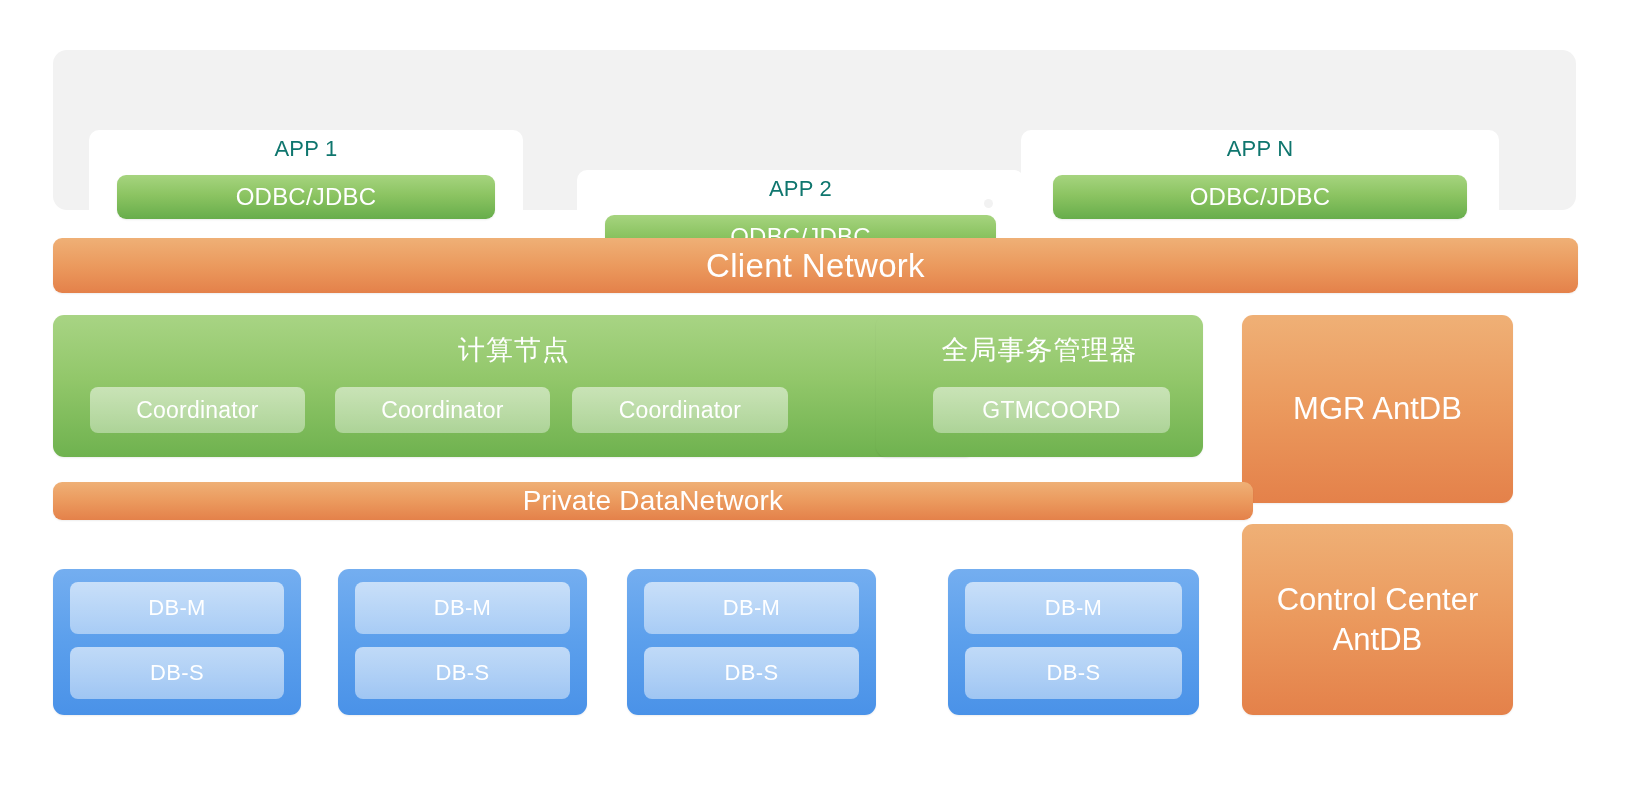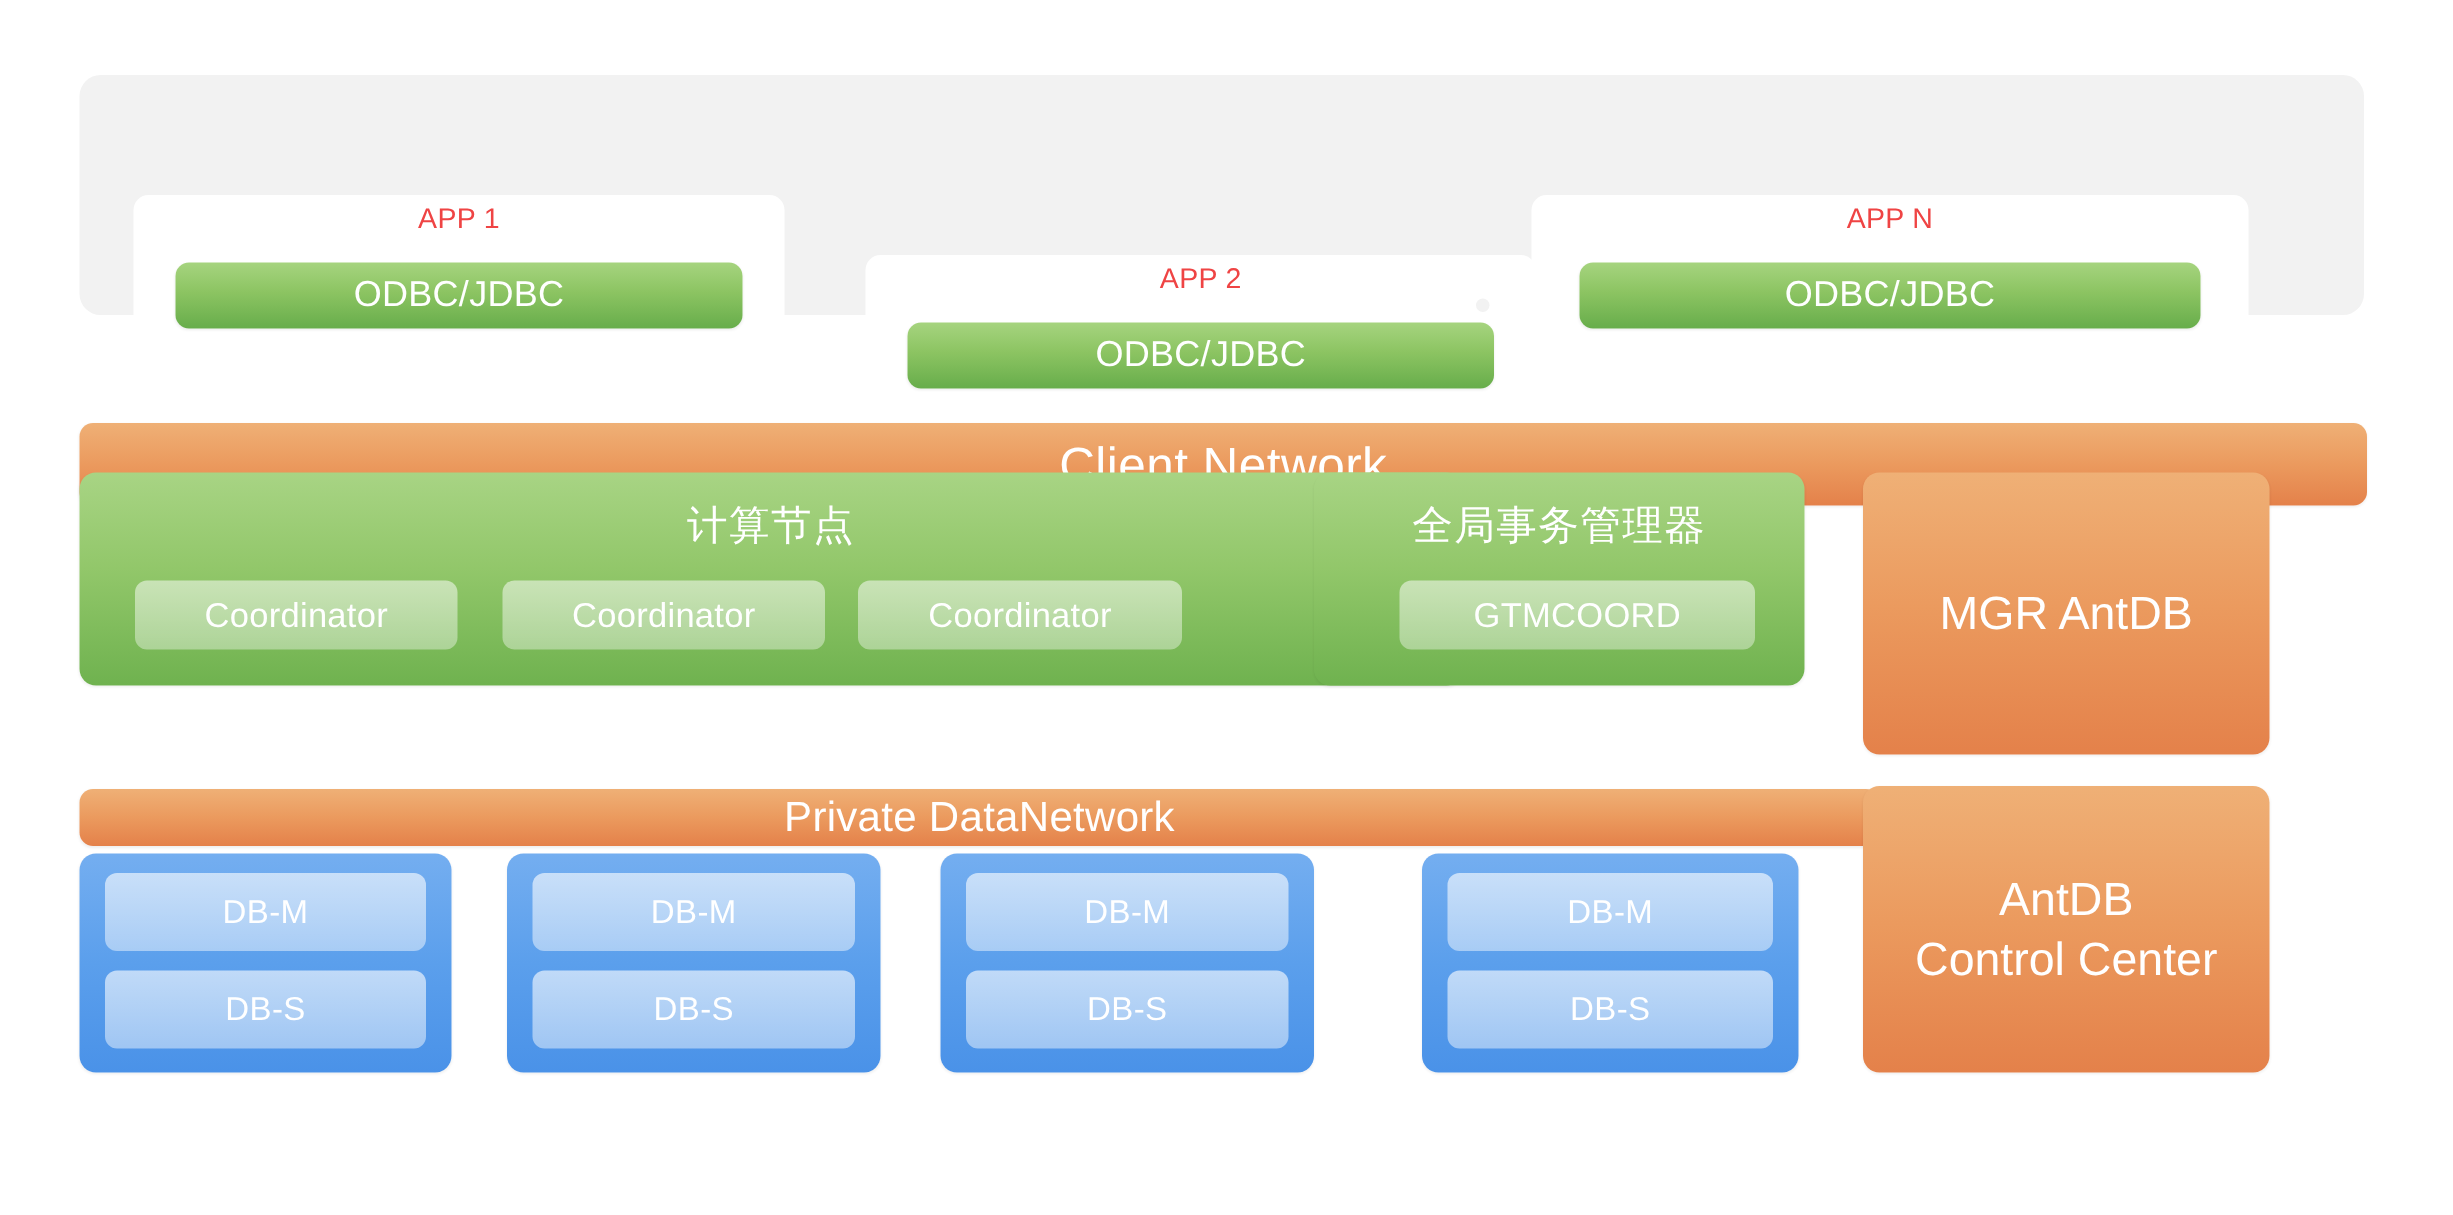--- a/index.html
+++ b/index.html
@@ -39,22 +39,22 @@
     height: 105px;
     background: #ffffff;
     border-radius: 10px;
   }
   .app-title {
     position: absolute;
     top: 6px;
     left: 0;
     right: 0;
     text-align: center;
-    font-size: 19px;
-    color: #ef4444;
+    font-size: 22px;
+    color: #0f766e;
     letter-spacing: 0.2px;
   }
   .odbc-pill {
     position: absolute;
     left: 28px;
     right: 28px;
     top: 45px;
     height: 44px;
     border-radius: 9px;
     background: linear-gradient(180deg, #a6d47f 0%, #8cc462 45%, #67ad4b 100%);
@@ -85,21 +85,20 @@
   
   .net-bar {
     position: absolute;
     border-radius: 9px;
     background: linear-gradient(180deg, #efb076 0%, #eb9a5e 50%, #e4814a 100%);
     color: #ffffff;
     display: flex;
     align-items: center;
     justify-content: center;
     box-shadow: 0 1px 2px rgba(0,0,0,0.07);
-    margin-top: 44px;
   }
   .client-network {
     left: 53px;
     top: 238px;
     width: 1525px;
     height: 55px;
     font-size: 33px;
     letter-spacing: 0.3px;
   }
   .private-network {
@@ -236,22 +235,22 @@
   <div class="side-card mgr-card">
     <span>MGR AntDB</span>
   </div>
 
   <div class="net-bar private-network">
     <span>Private DataNetwork</span>
   </div>
 
   <div class="side-card acc-card">
     <div>
+      <div>Control Center</div>
       <div>AntDB</div>
-      <div>Control Center</div>
     </div>
   </div>
 
   <div class="db-group" style="left:53px; width:248px;">
     <div class="db-pill m">DB-M</div>
     <div class="db-pill s">DB-S</div>
   </div>
 
   <div class="db-group" style="left:338px; width:249px;">
     <div class="db-pill m">DB-M</div>

